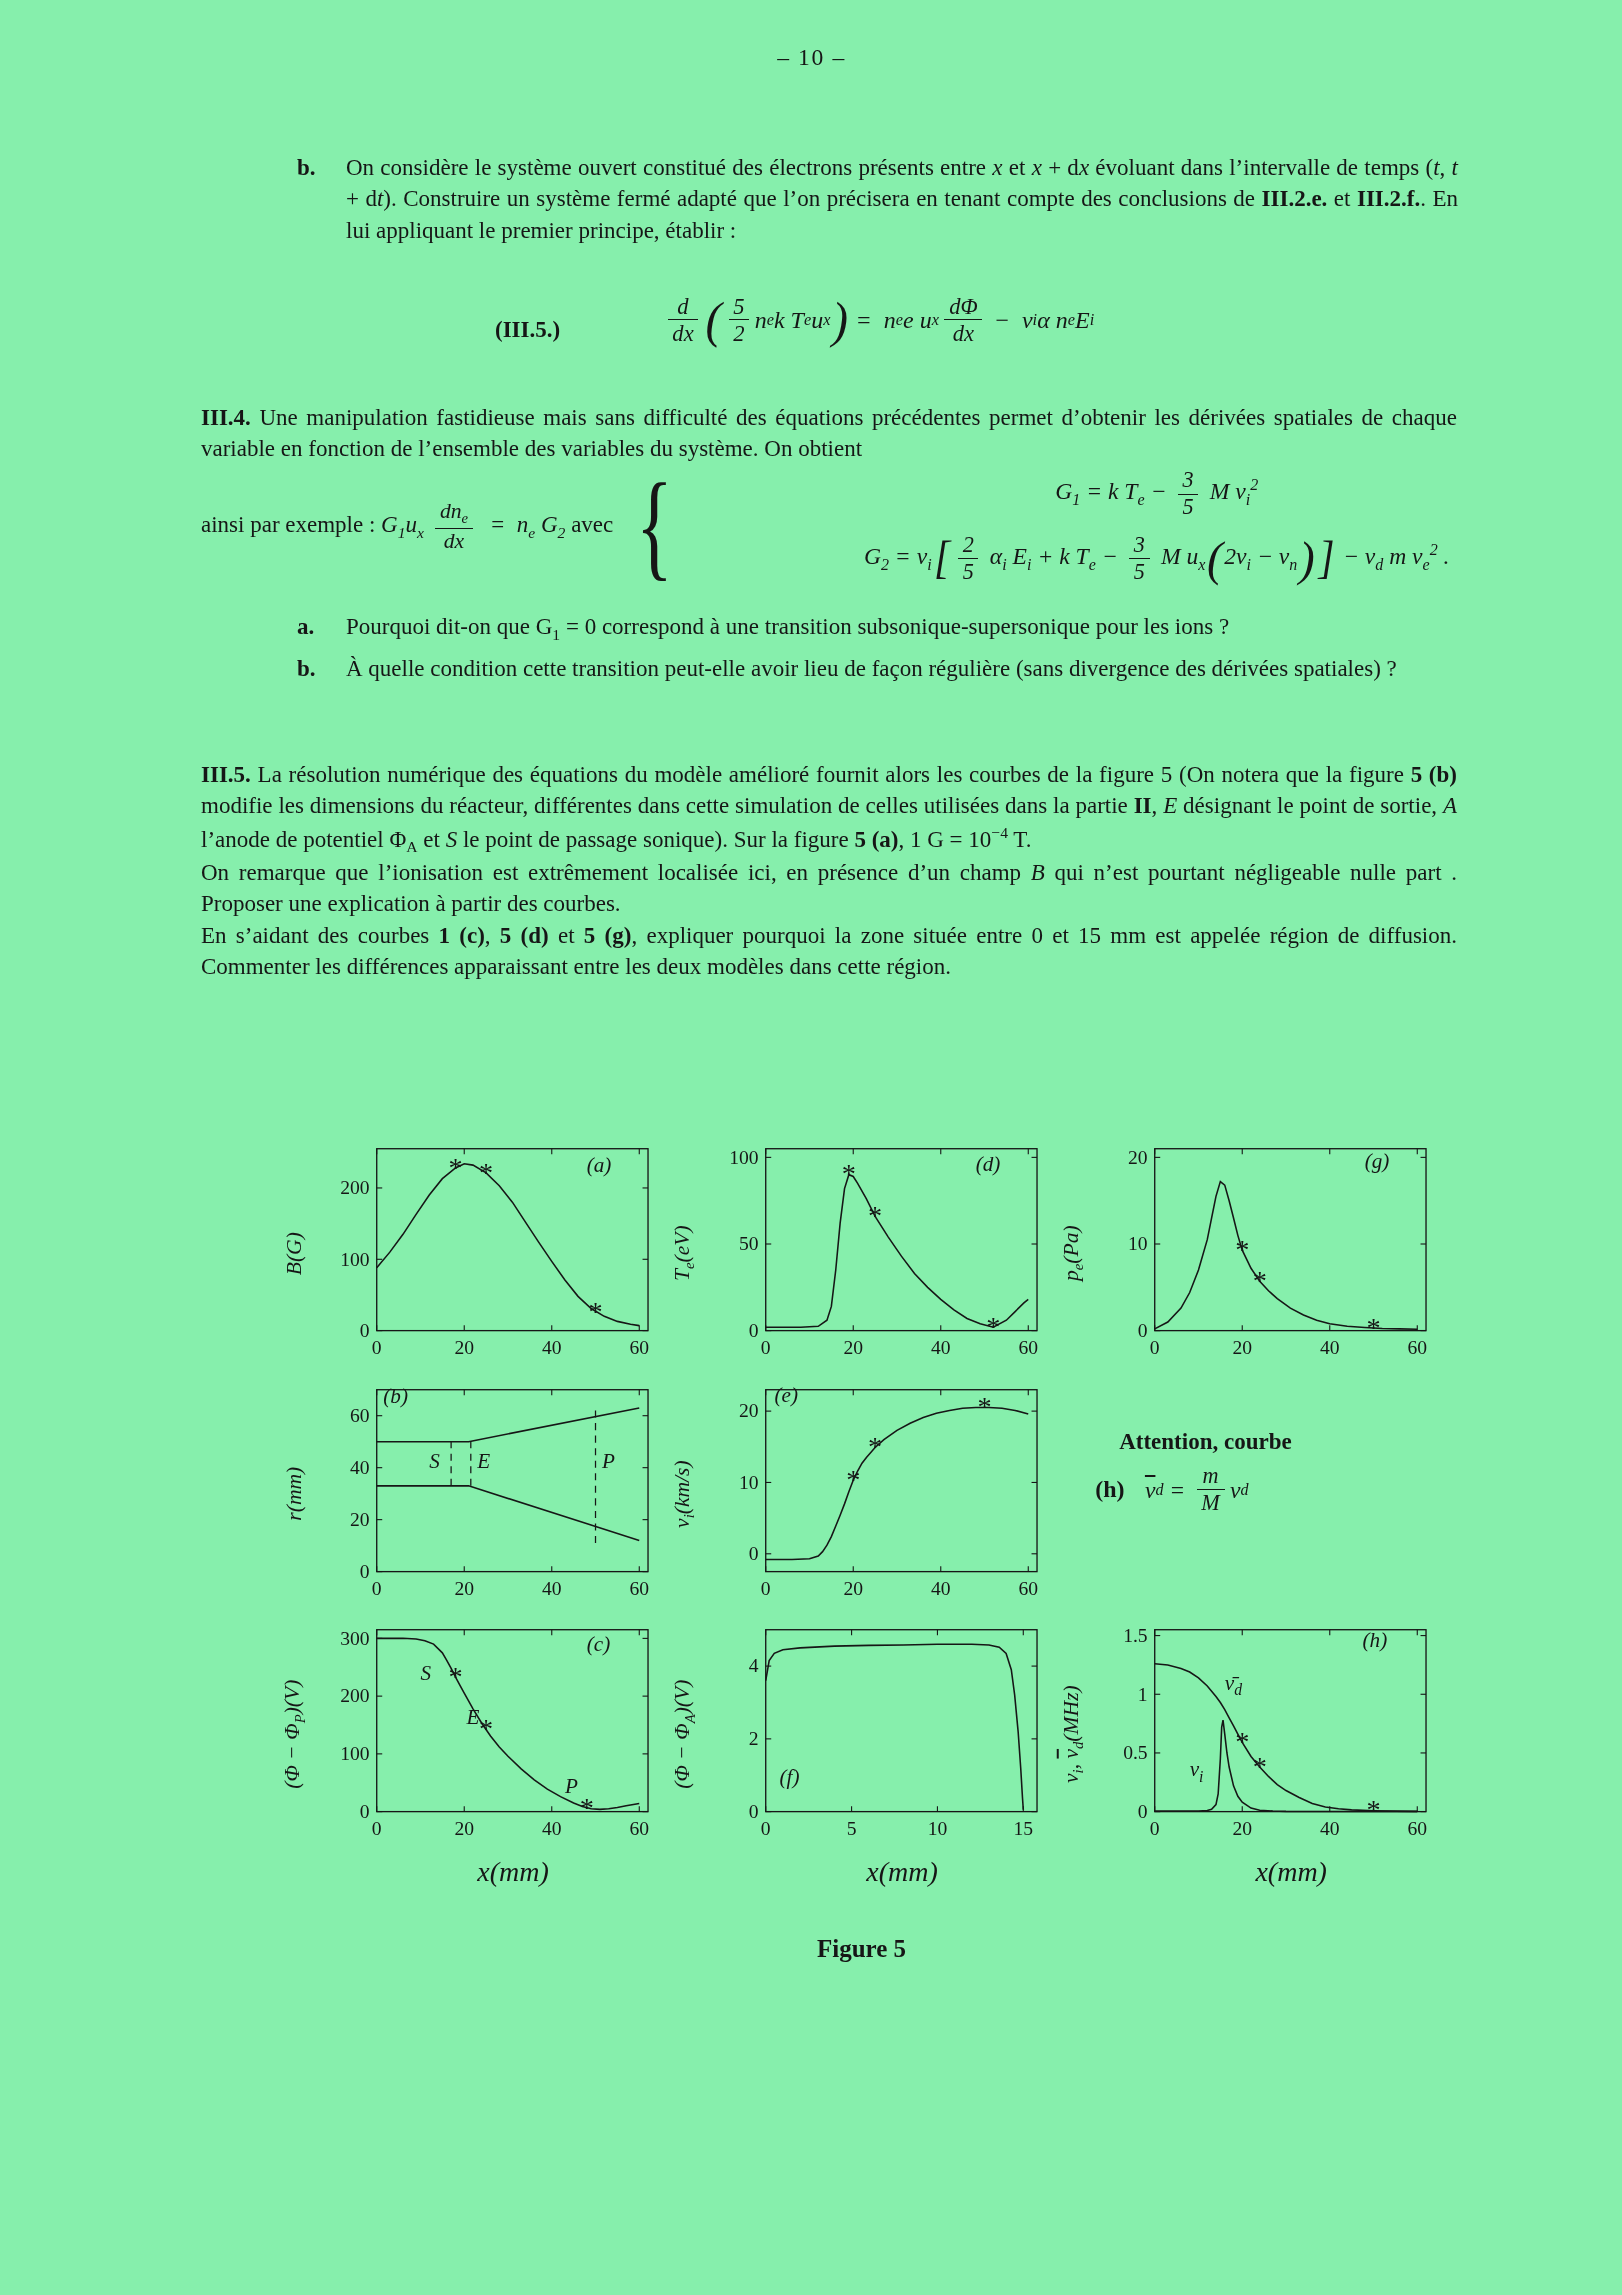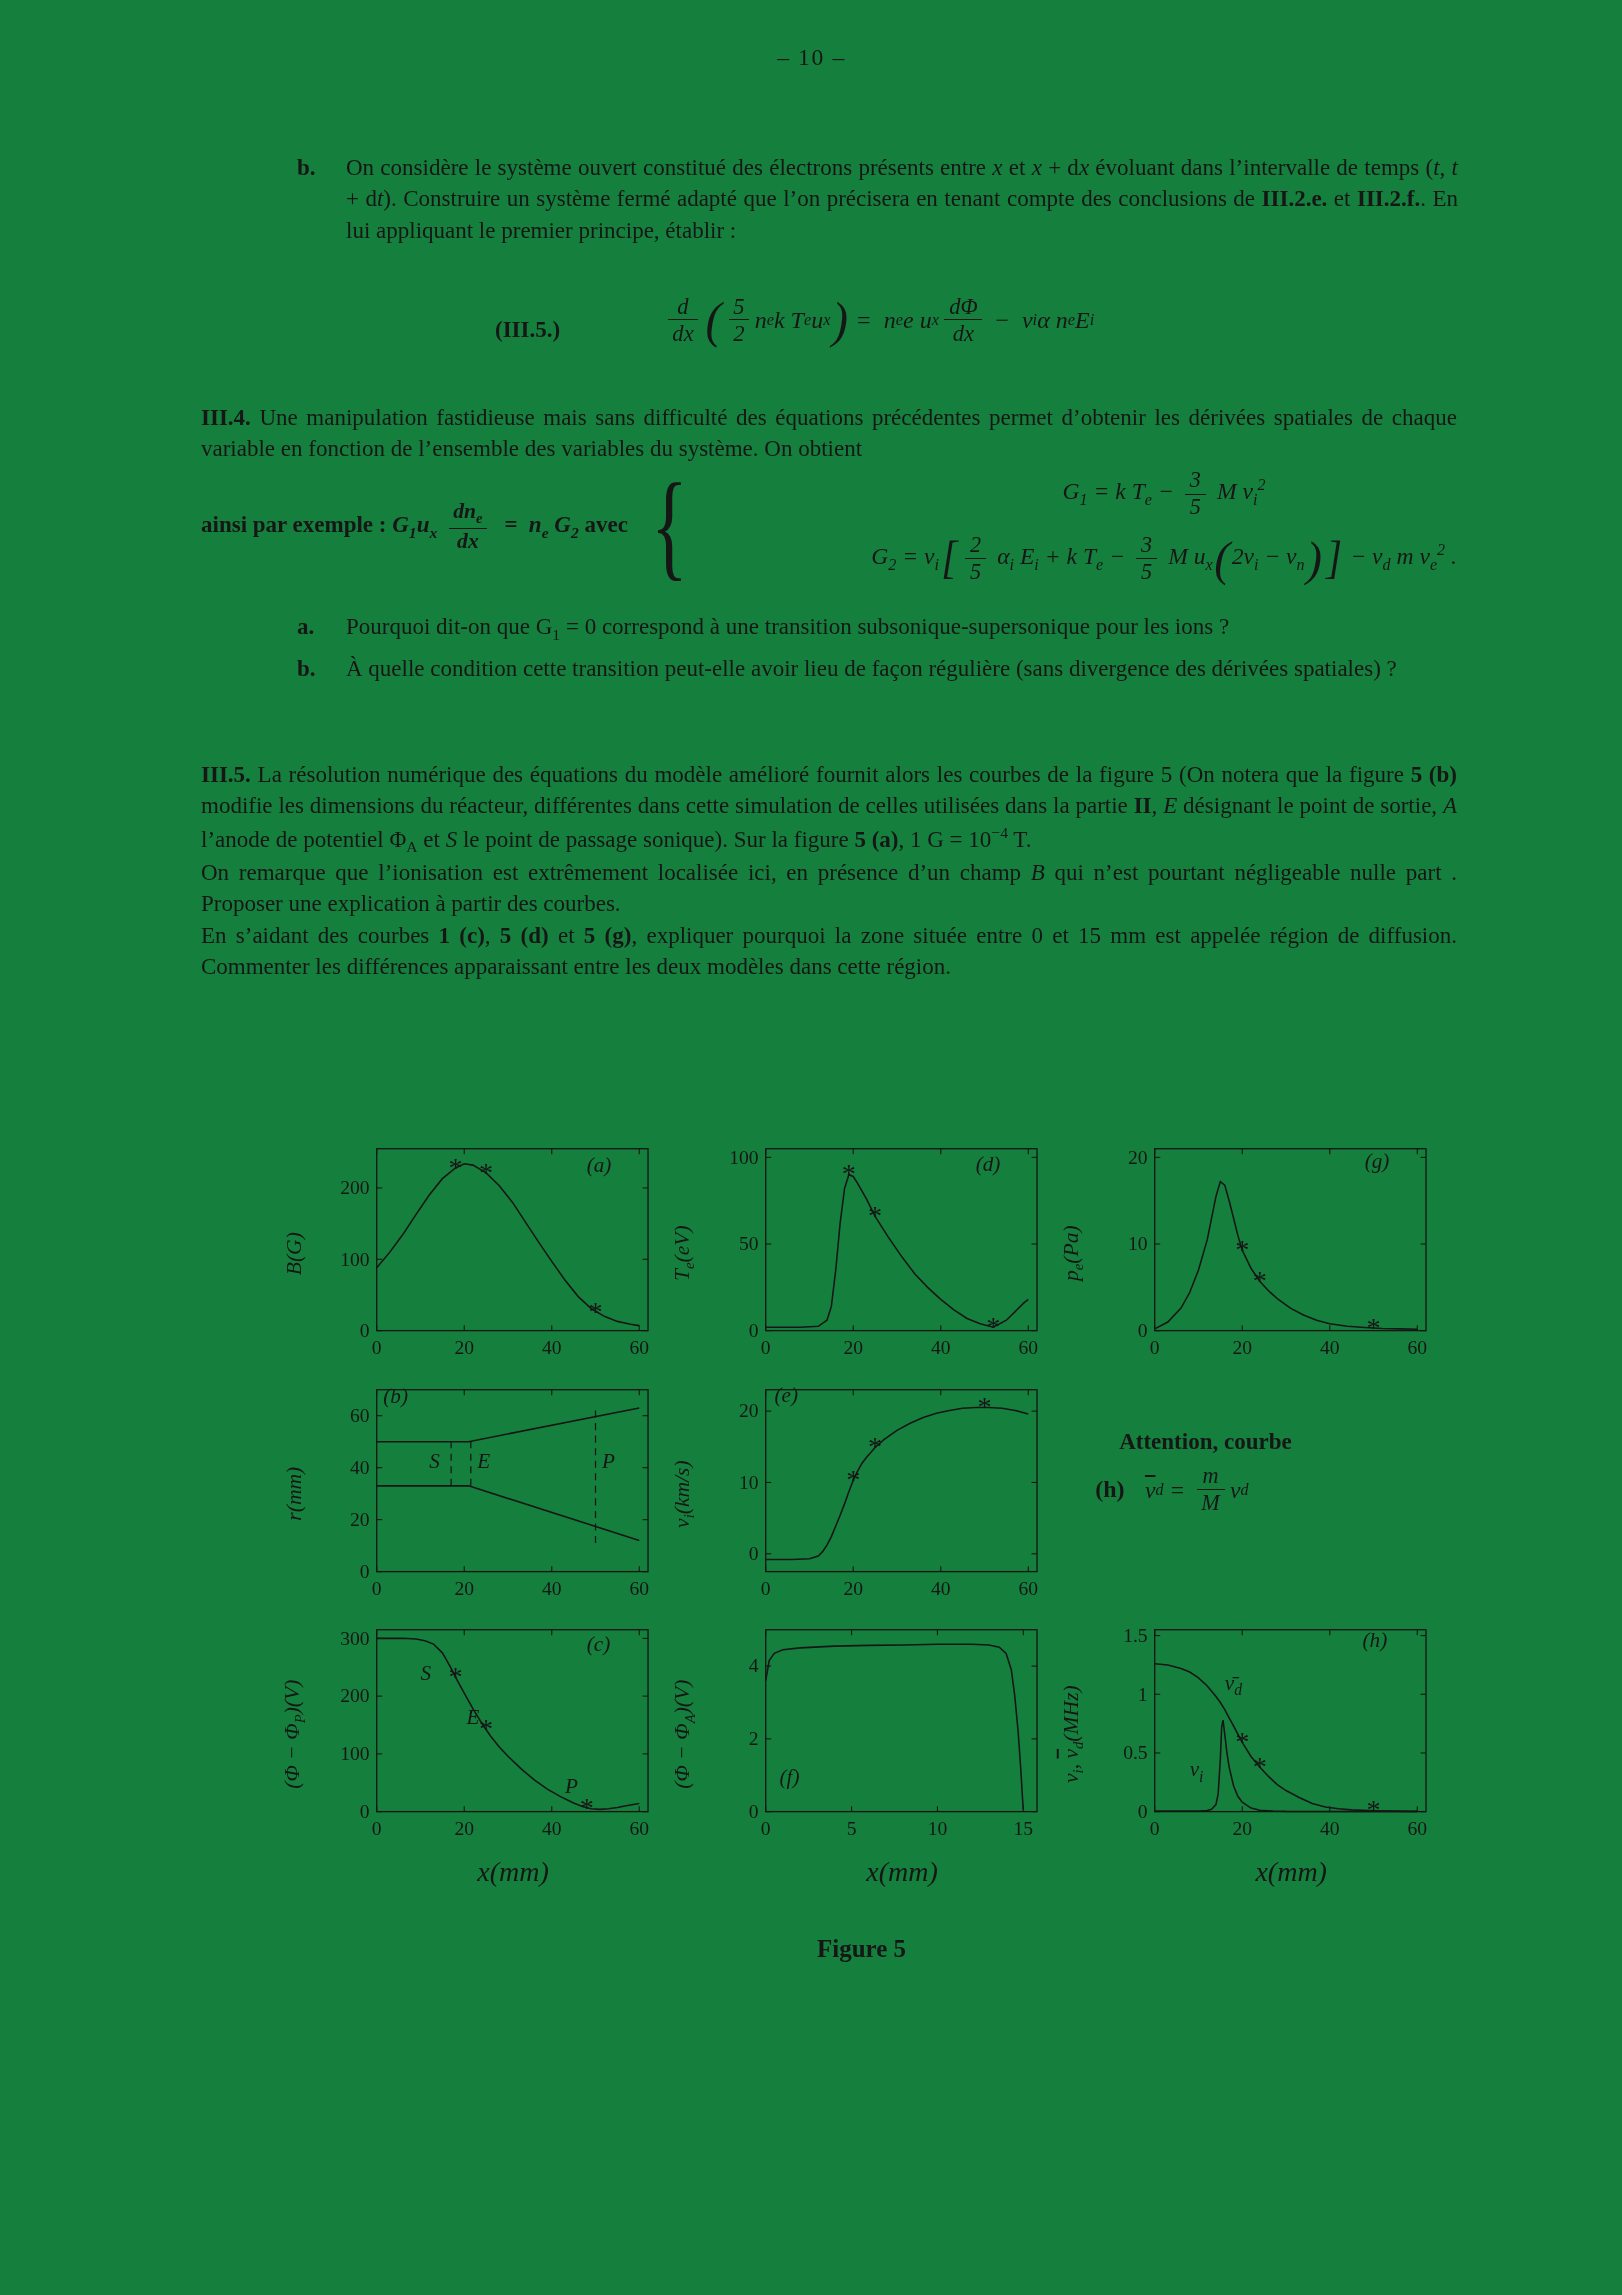--- a/index.html
+++ b/index.html
@@ -1,18 +1,18 @@
 <!DOCTYPE html>
 <html style="font-size:12.6px"><head>
 <meta charset="utf-8">
 <style>
   html,body{margin:0;padding:0;background:#e8e8e6;}
   .page{
     width:1623px;height:2295px;position:relative;margin:0 auto;
-    background:#15803d;color:#161616;overflow:hidden;
+    background:#86efac;color:#161616;overflow:hidden;
     font-family:"Liberation Serif","DejaVu Serif",serif;
     font-size:23px;line-height:1.36;
   }
   .pagenum{padding-top:41px;text-align:center;font-size:23.6px;letter-spacing:1.6px;}
   .para{text-align:justify;margin:0 166px 0 201px;}
   .item{display:flex;gap:19px;margin-left:297px;margin-right:165px;}
   .ilabel{font-weight:bold;flex:0 0 30px;}
   .itext{text-align:justify;flex:1;}
   .item-b1{margin-top:79px;}
   .item-a{margin-top:28px;}
@@ -24,21 +24,21 @@
   .eqtag{font-weight:bold;}
   .eqmath{font-style:italic;font-size:24px;white-space:nowrap;display:inline-flex;align-items:center;}
   .frac{display:inline-block;vertical-align:middle;text-align:center;line-height:1.02;margin:0 5.5px;font-size:0.94em;}
   .frac .num{display:block;padding:0 4.7px 1.6px 4.7px;}
   .frac .den{display:block;border-top:1.6px solid #161616;padding:1.6px 4.7px 0 4.7px;}
   .bigp{font-size:2.0em;font-weight:300;vertical-align:middle;display:inline-block;transform:scaleY(1.05);line-height:.8;margin:0 1.6px;}
   .bigb{font-size:1.75em;font-weight:300;vertical-align:middle;display:inline-block;transform:scaleY(1.1);line-height:.8;margin:0 2.4px;}
   .ov{text-decoration:overline;}
   sub{font-size:.68em;} sup{font-size:.68em;}
   .g-row{margin-top:4.7px;margin-left:201px;display:flex;align-items:center;gap:7.9px;}
-  .g-lhs{white-space:nowrap;font-weight:bold;}
+  .g-lhs{white-space:nowrap;}
   .g-lhs .mathpart{font-style:italic;}
   .bigbrace{font-size:118px;font-weight:200;line-height:.95;transform:scaleX(.65);display:inline-block;margin-left:4.7px;}
   .g-stack{display:flex;flex-direction:column;align-items:center;gap:15px;flex:1;}
   .g-stack > div{font-style:italic;font-size:23.6px;white-space:nowrap;}
   
   .figure{margin-top:157px;margin-left:276px;width:1171px;}
   .fgrid{display:grid;grid-template-columns:repeat(3,386px);column-gap:3.1px;row-gap:12.6px;}
   .cell{display:flex;flex-direction:column;}
   .plotrow{display:flex;align-items:center;}
   .ylabbox{width:38px;height:228px;display:flex;align-items:center;justify-content:center;overflow:visible;}

